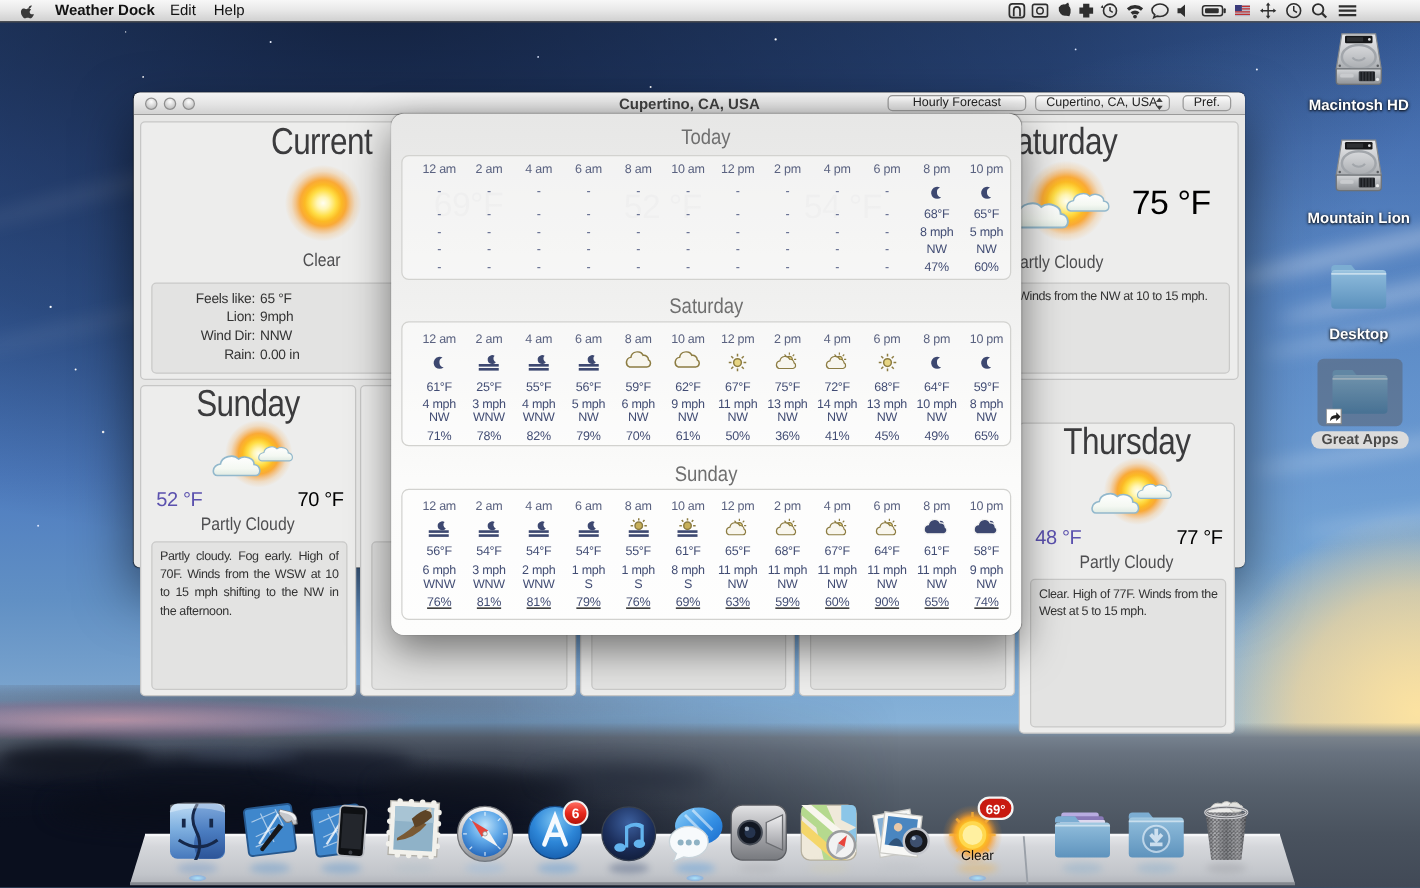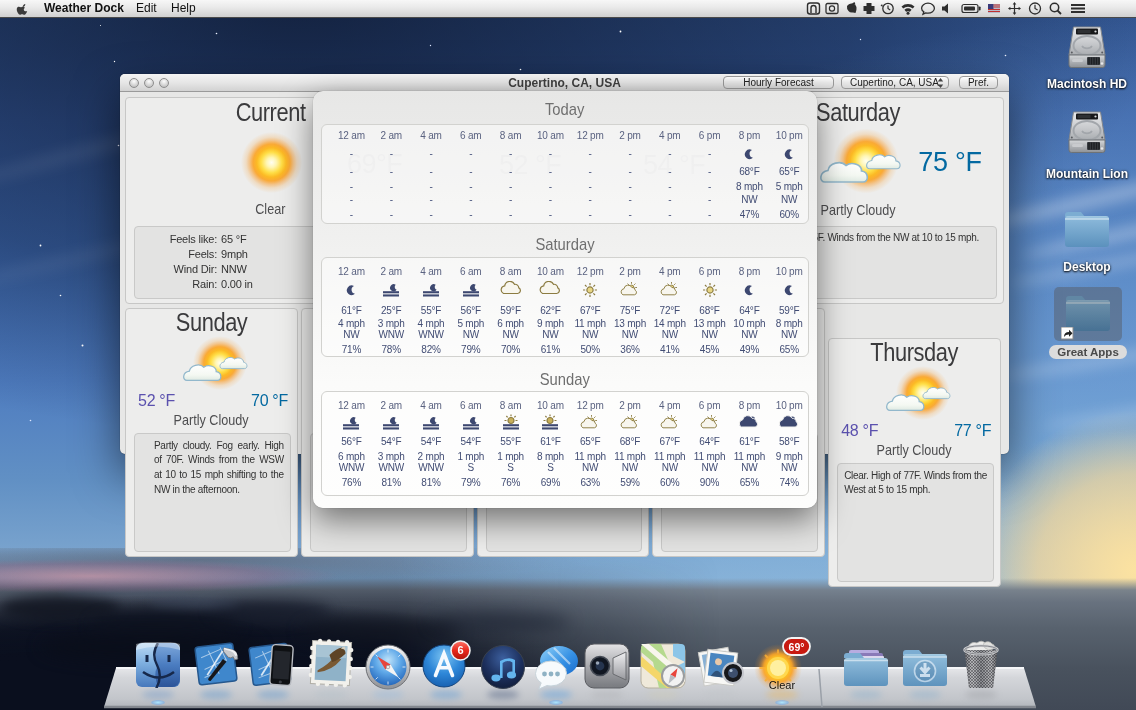--- a/index.html
+++ b/index.html
@@ -20,40 +20,40 @@
     radial-gradient(ellipse 600px 130px at 140px 158px, #0a0f1e 40%, rgba(10,15,30,.88) 62%, rgba(10,15,30,0) 85%),
     linear-gradient(180deg, rgba(12,17,32,0) 0, rgba(12,17,32,.45) 35%, rgba(9,13,26,.95) 75%);
   -webkit-mask-image:linear-gradient(90deg,#000 55%,rgba(0,0,0,.4) 82%,transparent 100%);
   mask-image:linear-gradient(90deg,#000 55%,rgba(0,0,0,.4) 82%,transparent 100%);}
 #stars{position:absolute;left:100px;top:25px;width:1px;height:1px;background:#fff;border-radius:50%;
   box-shadow:116px 8px 0 .3px #eef2ff,330px 20px 0 .2px #dde6ff,520px 6px 0 .4px #fff,760px 14px 0 .2px #dde6ff,18px 120px 0 .3px #eef2ff,-60px 220px 0 .4px #fff,-18px 320px 0 .5px #fff,-70px 395px 0 .3px #dde6ff,14px 36px 0 .2px #fff,905px 30px 0 .3px #eef2ff, 205px 65px 0 .25px #fff, 420px 44px 0 .3px #fff, 640px 58px 0 .2px #fff, 80px 170px 0 .3px #fff, -40px 270px 0 .3px #fff;}
 #menubar{position:absolute;left:0;top:0;width:1136px;height:17px;
   background:linear-gradient(180deg,#f7f7f7 0,#e9e9e9 45%,#d0d0d0 100%);
   border-bottom:1px solid #4a4a4a;font-size:12px;color:#111;}
 #menubar .mtxt{position:absolute;top:1px;line-height:15px;}
-#win{position:absolute;left:120px;top:74px;width:889px;height:380px;border-radius:5px;
+#win{position:absolute;left:107px;top:74px;width:889px;height:380px;border-radius:5px;
   background:#e7e7e6;box-shadow:0 20px 45px rgba(0,0,0,.55), 0 0 1px rgba(0,0,0,.7);}
 #titlebar{position:absolute;left:0;top:0;width:100%;height:17px;border-radius:5px 5px 0 0;
   background:linear-gradient(180deg,#f4f4f4 0,#e6e6e6 50%,#d2d2d2 100%);
   border-bottom:1px solid #9a9a9a;}
 .tl{position:absolute;top:3.5px;width:10px;height:10px;border-radius:50%;
   background:radial-gradient(circle at 50% 30%,#fdfdfd,#c9c9c9 70%,#b0b0b0);border:1px solid #8e8e8e;box-sizing:border-box;}
 #wtitle{position:absolute;left:0;right:0;top:2px;text-align:center;font-size:12px;font-weight:bold;color:#3f3f3f;}
 .tbtn{position:absolute;top:1.5px;height:13px;border:1px solid #999;border-radius:4px;box-sizing:border-box;
   background:linear-gradient(180deg,#fefefe,#e8e8e8 50%,#d8d8d8);font-size:10px;color:#222;text-align:center;line-height:11px;}
 .panel{position:absolute;background:#ededec;border:1px solid #c7c7c6;border-radius:4px;box-sizing:border-box;}
-.bigh{position:absolute;left:0;width:100%;text-align:center;font-size:26px;color:#3b3b3d;letter-spacing:-.5px;white-space:nowrap;}
+.bigh{position:absolute;left:0;width:100%;text-align:center;font-size:30px;color:#3b3b3d;letter-spacing:-.5px;white-space:nowrap;}
 .bigh span{display:inline-block;transform:scaleX(.84);transform-origin:center;}
 .cond{position:absolute;left:0;width:100%;text-align:center;font-size:14.5px;color:#4e4e50;white-space:nowrap;}
 .cond span{display:inline-block;transform:scaleX(.87);transform-origin:center;}
 .infobox{position:absolute;background:#e3e3e2;border:1px solid #c9c9c8;border-radius:4px;box-sizing:border-box;
   font-size:10px;color:#333;letter-spacing:-.3px;line-height:14.8px;}
 .btxt{padding:5px 6px;text-align:justify;}
 .temp{position:absolute;font-size:16px;letter-spacing:-.3px;text-align:center;}
-.tlo{color:#5b51ae;} .thi{color:#0369a1;text-align:center;}
+.tlo{color:#5b51ae;} .thi{color:#000000;text-align:center;}
 .frow{display:flex;line-height:15.1px;font-size:11px;letter-spacing:-.2px;}
 .flab{width:82px;text-align:right;color:#333;}
 .fval{margin-left:4px;color:#333;}
 #overlay{position:absolute;left:313px;top:91px;width:504px;height:417px;border-radius:10px;
   background:linear-gradient(180deg,#e7e7e6 0,#f0f0ef 35%,#fbfbfa 70%,#fdfdfc 100%);
   box-shadow:0 12px 32px rgba(0,0,0,.5), 0 0 1px rgba(0,0,0,.4);}
 .oh{position:absolute;left:0;width:100%;text-align:center;font-size:17px;color:#6f6f6f;}
 .oh span{display:inline-block;transform:scaleX(.87);transform-origin:center;}
 .obox{position:absolute;left:8px;width:488px;background:rgba(255,255,255,.45);border:1px solid #d2d2cf;border-radius:6px;box-sizing:border-box;}
 .orow{position:absolute;left:9.5px;width:480px;display:flex;}
@@ -173,21 +173,21 @@
       <svg style="position:absolute;left:115px;top:34px" width="61" height="61" viewBox="-30.5 -30.5 61 61">
         <use href="#bigsun" transform="scale(.85)"></use>
       </svg>
       <div class="cond" style="top:103px;"><span>Clear</span></div>
       <div class="infobox" style="left:8px;top:127.5px;width:275px;height:73px;padding-top:5px;">
         <div class="frow">
           <div class="flab">Feels like:</div>
           <div class="fval">65 °F</div>
         </div>
         <div class="frow">
-          <div class="flab">Feels:</div>
+          <div class="flab">Lion:</div>
           <div class="fval">9mph</div>
         </div>
         <div class="frow">
           <div class="flab">Wind Dir:</div>
           <div class="fval">NNW</div>
         </div>
         <div class="frow">
           <div class="flab">Rain:</div>
           <div class="fval">0.00 in</div>
         </div>
@@ -210,21 +210,21 @@
 <div class="panel" style="left:5px;top:233.5px;width:172.8px;height:249px;">
       <div class="bigh" style="top:-2px;"><span>Sunday</span></div>
       <svg style="position:absolute;left:52px;top:27px" width="78" height="62" viewBox="-39 -31 78 62">
         <use href="#bigsun" transform="translate(3,-4) scale(.75)"></use>
         <use href="#cloudS" transform="translate(17,-3) scale(.58)"></use>
         <use href="#cloudS" transform="translate(-14,7) scale(.8)"></use>
       </svg>
       <div class="temp tlo" style="left:0;top:83.5px;width:61px;">52 °F</div>
       <div class="temp thi" style="left:113px;top:83.5px;width:61px;">70 °F</div>
       <div class="cond" style="top:103px;"><span>Partly Cloudy</span></div>
-      <div class="infobox" style="left:8px;top:124px;width:156.8px;height:119.5px;padding-left:13px;">
+      <div class="infobox" style="left:8px;top:124px;width:156.8px;height:119.5px;">
         <div class="btxt">Partly cloudy. Fog early. High of 70F. Winds from the WSW at 10 to 15 mph shifting to the NW in the afternoon.</div>
       </div>
     </div>
 <div class="panel" style="left:180.8px;top:233.5px;width:172.8px;height:249px;">
       <div class="infobox" style="left:8px;top:124px;width:156.8px;height:119.5px;"></div>
     </div>
 <div class="panel" style="left:356.6px;top:233.5px;width:172.8px;height:249px;">
       <div class="infobox" style="left:8px;top:124px;width:156.8px;height:119.5px;"></div>
     </div>
 <div class="panel" style="left:532.4px;top:233.5px;width:172.8px;height:249px;">
@@ -688,21 +688,21 @@
         <div class="ocell oval">S</div>
         <div class="ocell oval">S</div>
         <div class="ocell oval">S</div>
         <div class="ocell oval">NW</div>
         <div class="ocell oval">NW</div>
         <div class="ocell oval">NW</div>
         <div class="ocell oval">NW</div>
         <div class="ocell oval">NW</div>
         <div class="ocell oval">NW</div>
       </div>
-      <div class="orow" style="top:85px;line-height:11px;">
+      <div class="orow" style="top:85px;line-height:11px;text-decoration:underline;">
         <div class="ocell oval">76%</div>
         <div class="ocell oval">81%</div>
         <div class="ocell oval">81%</div>
         <div class="ocell oval">79%</div>
         <div class="ocell oval">76%</div>
         <div class="ocell oval">69%</div>
         <div class="ocell oval">63%</div>
         <div class="ocell oval">59%</div>
         <div class="ocell oval">60%</div>
         <div class="ocell oval">90%</div>

